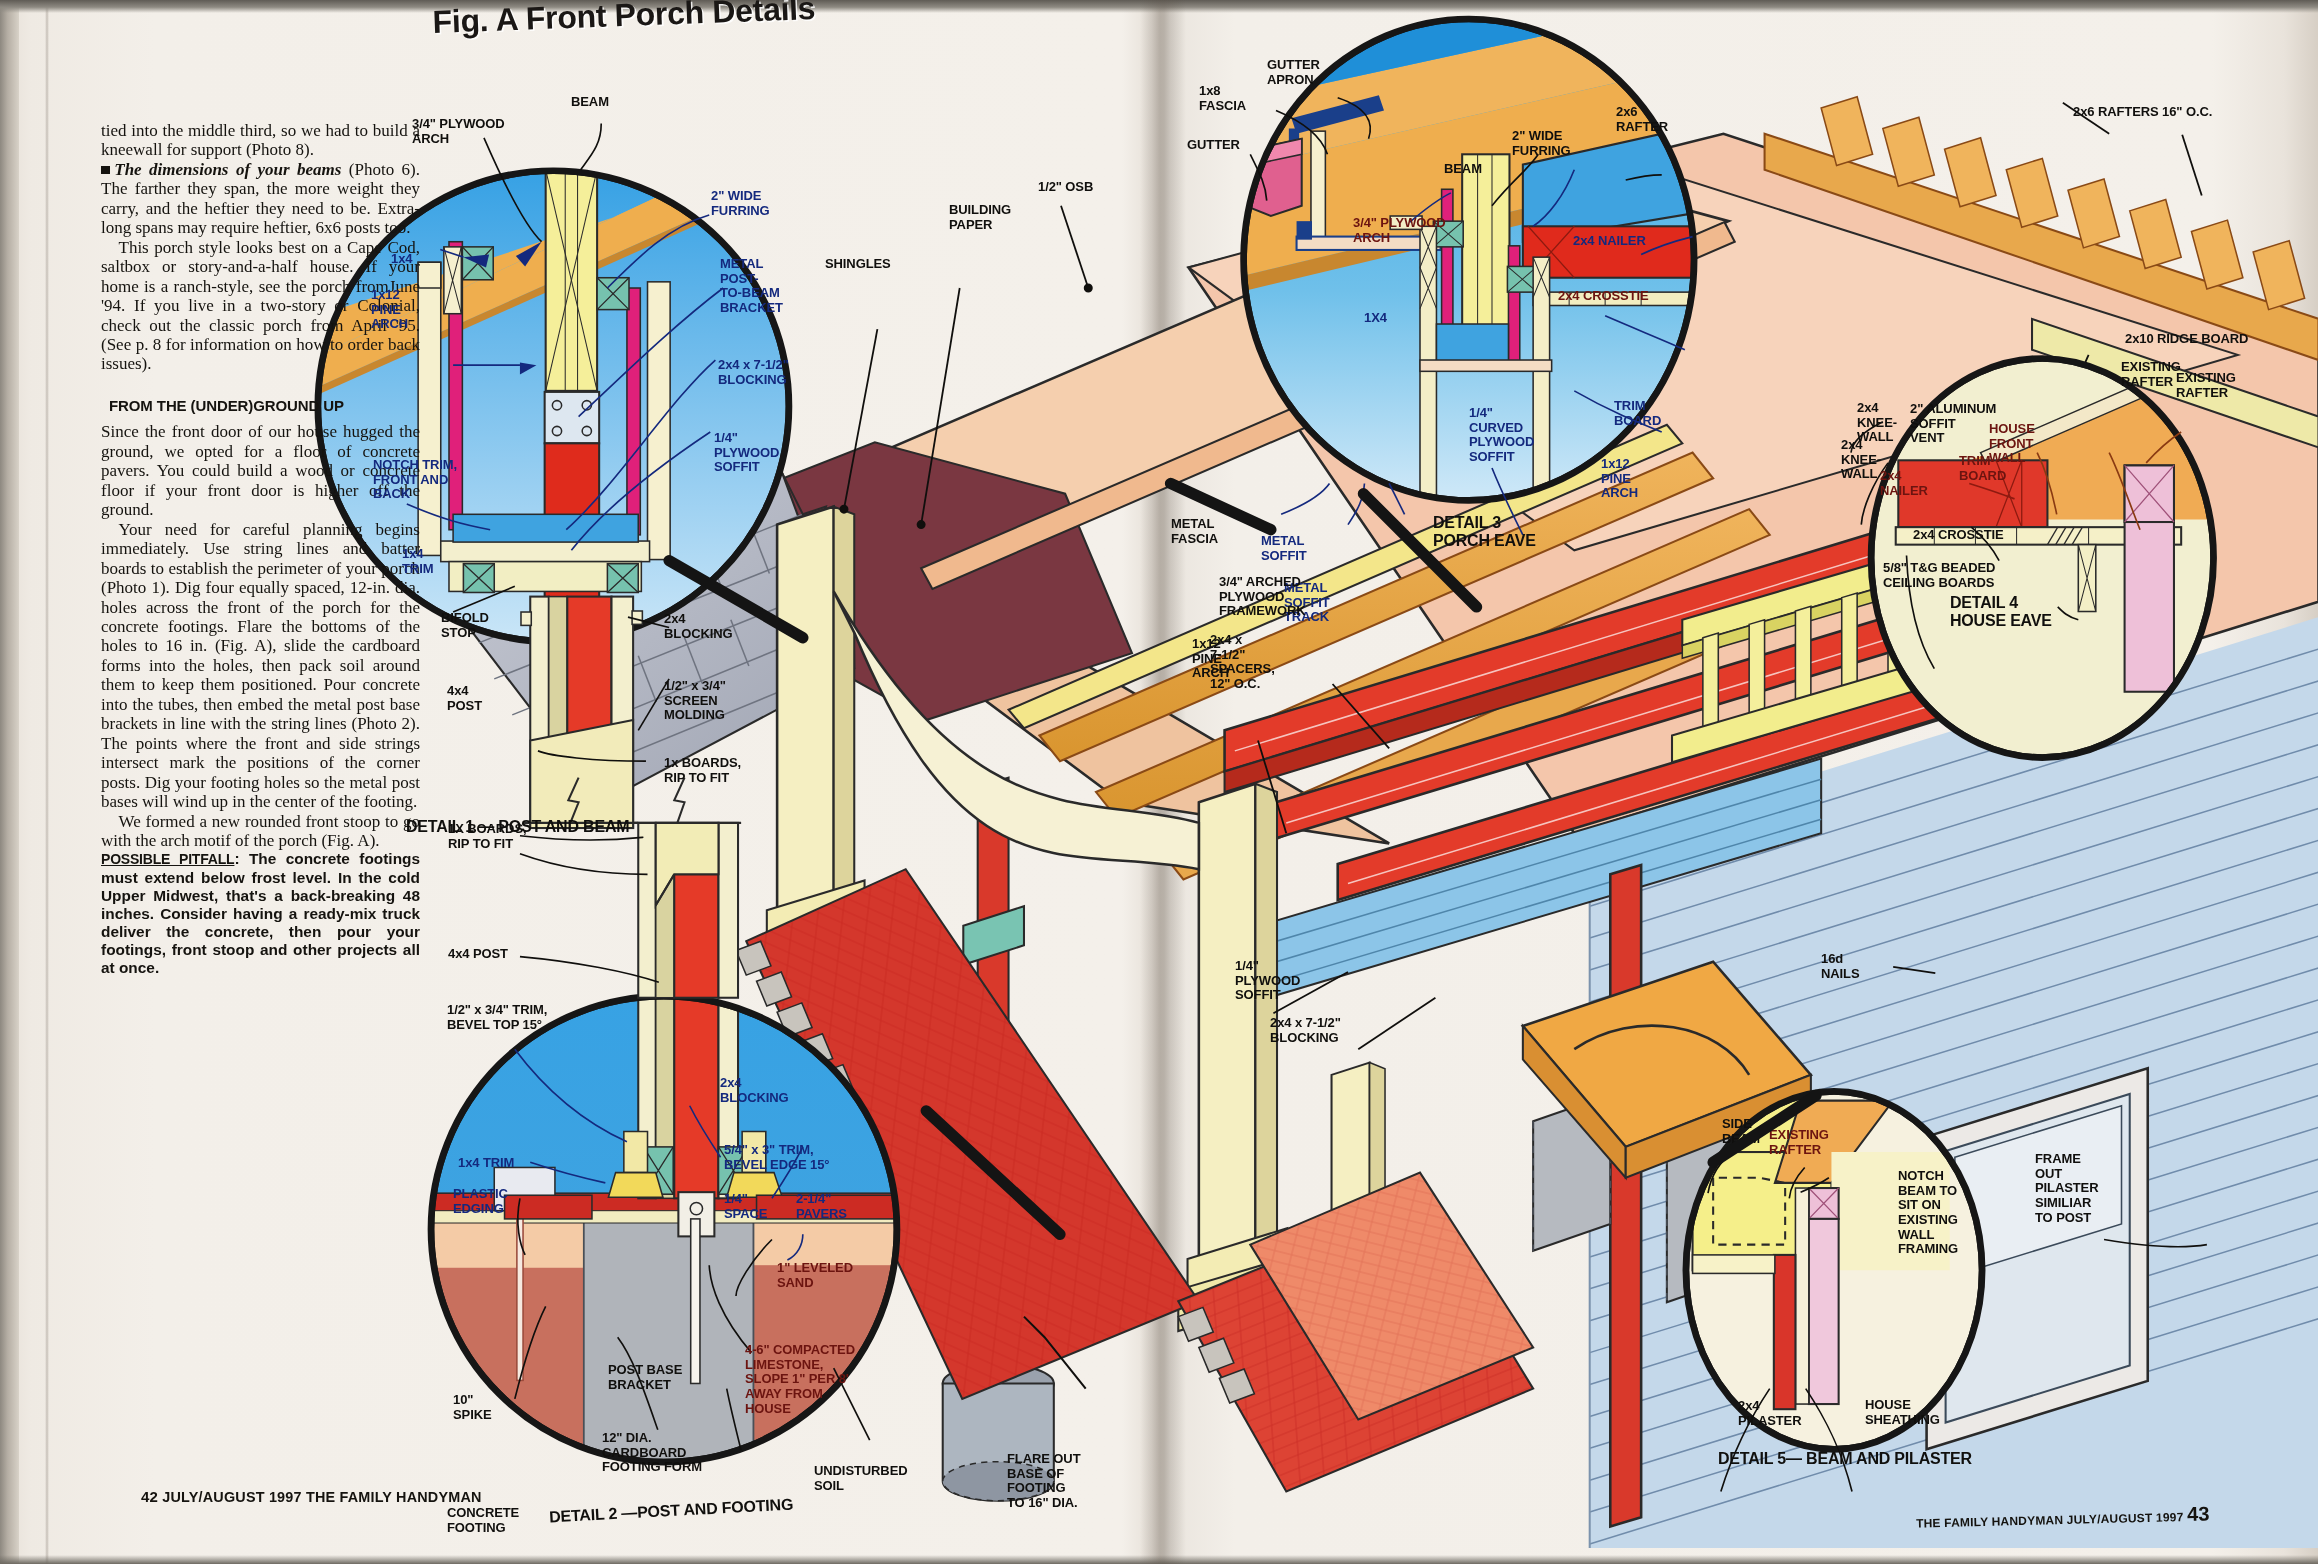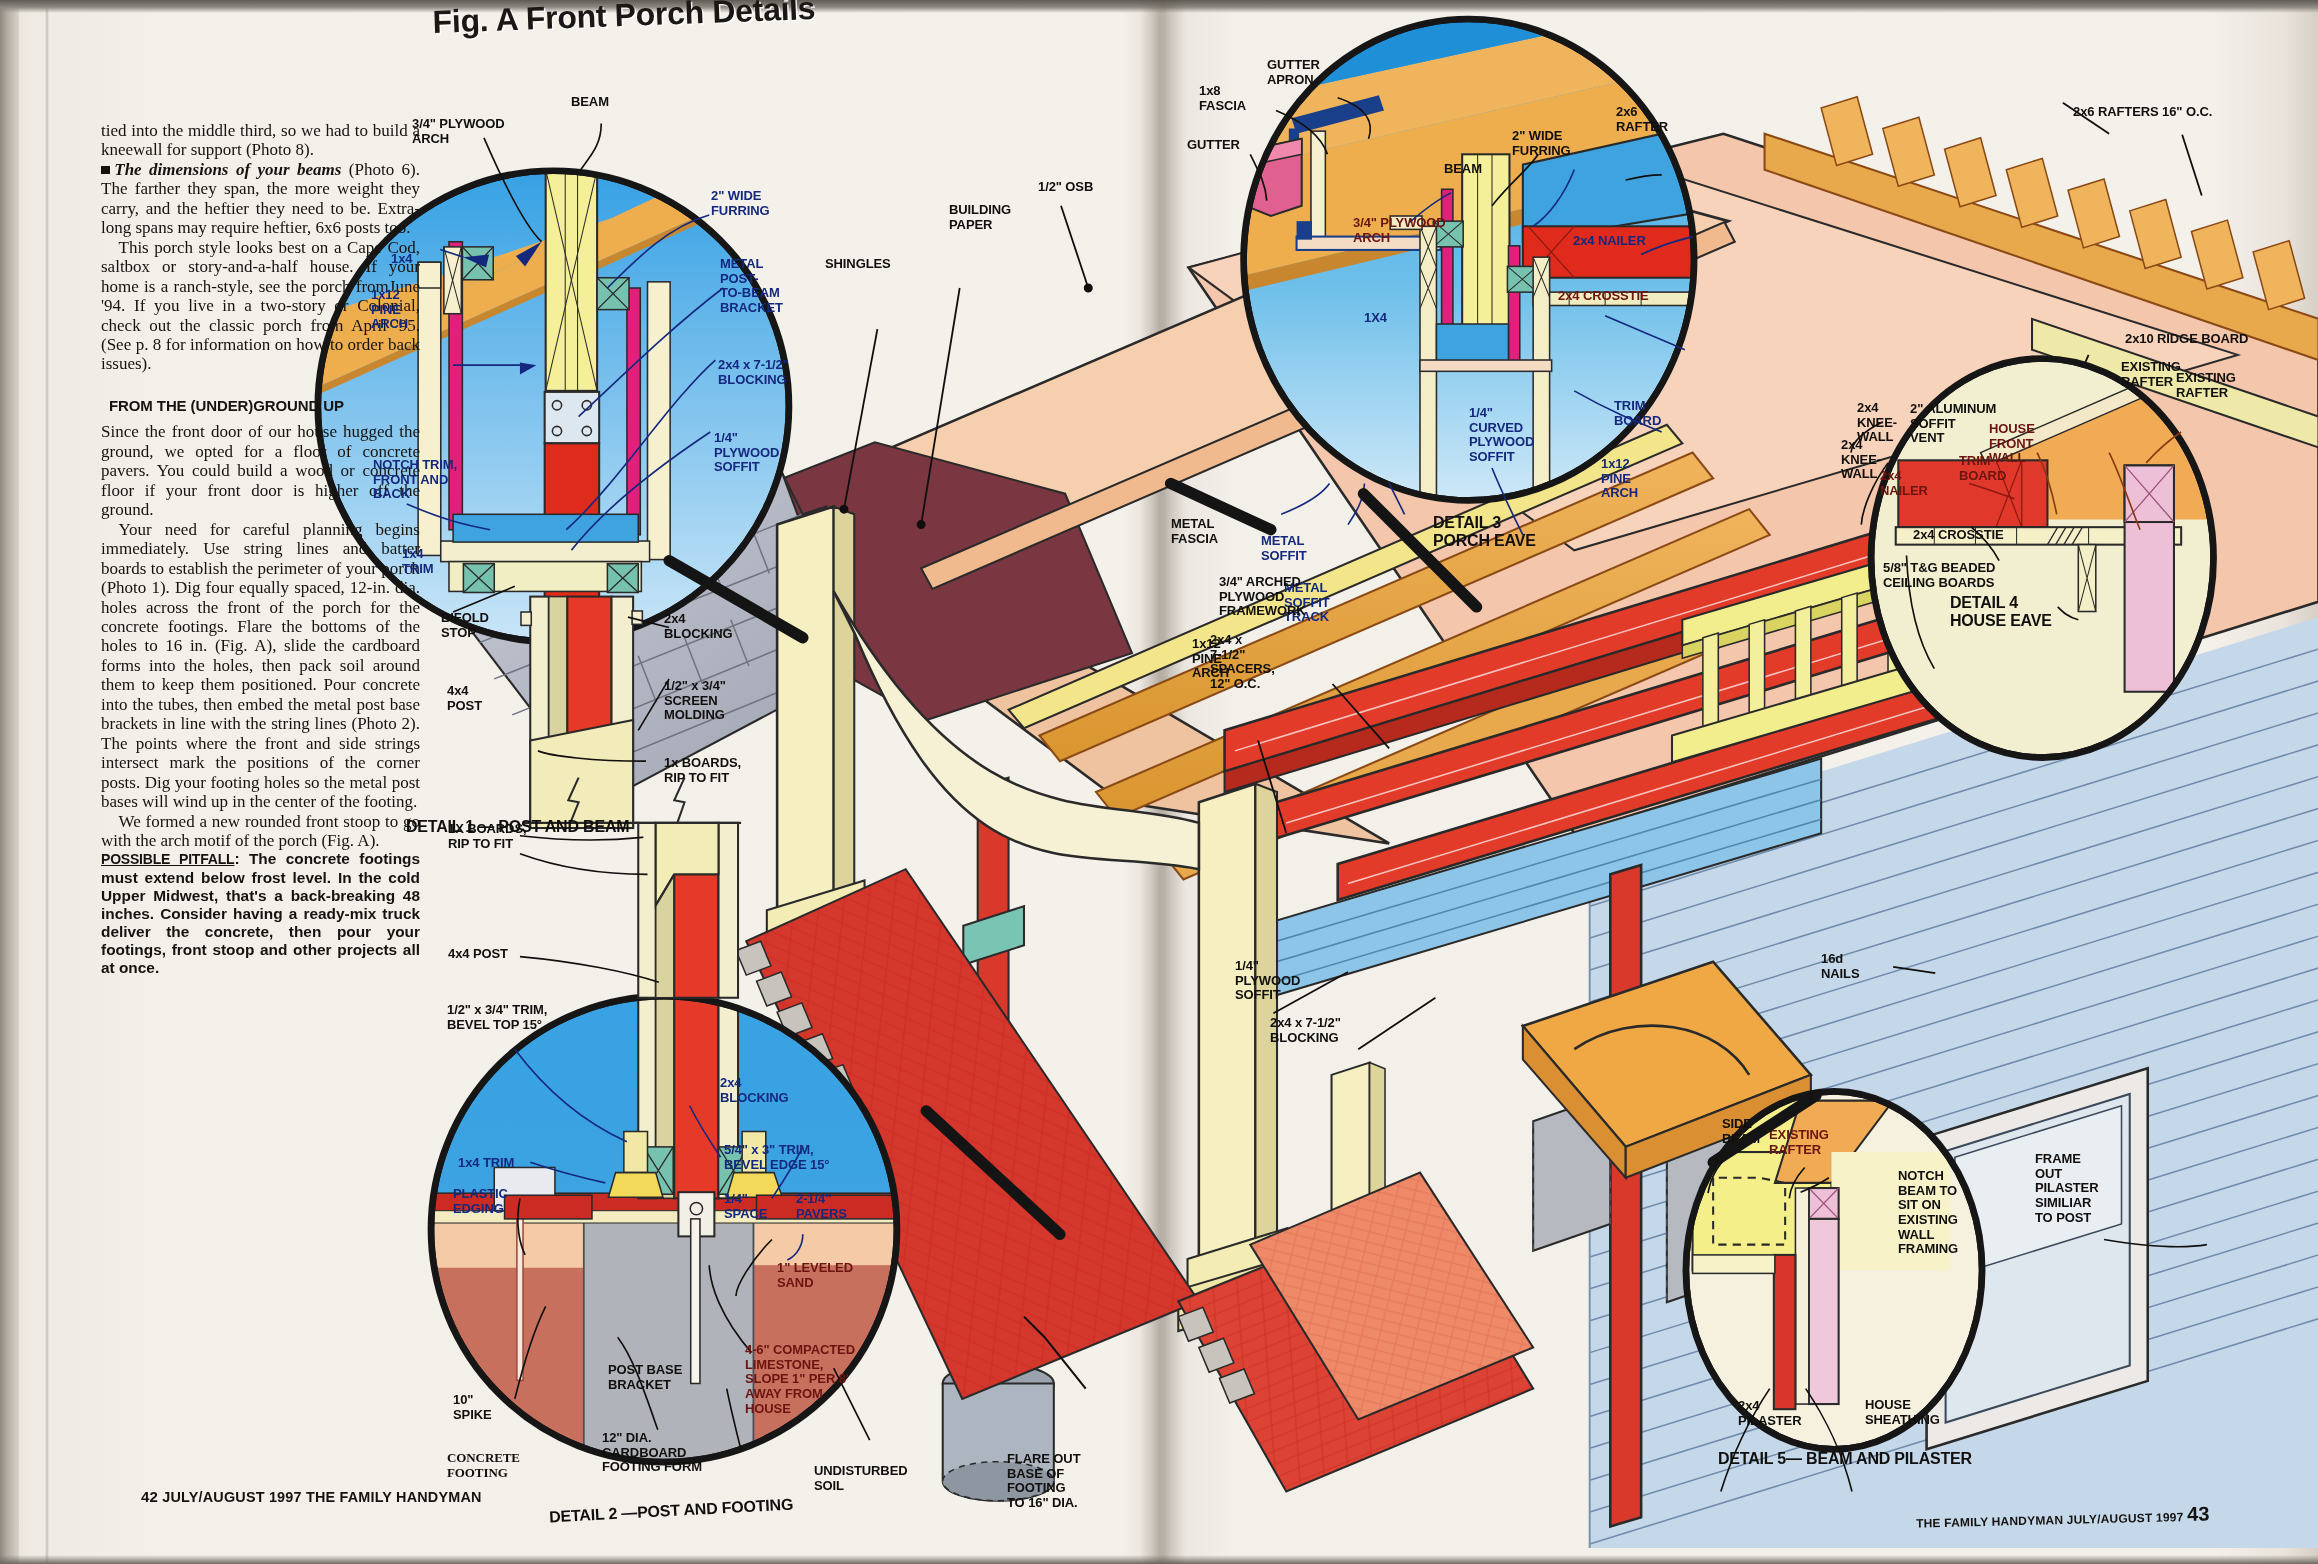--- a/index.html
+++ b/index.html
@@ -796,21 +796,21 @@
 PAVERS</div>
   <div class="lb dred" style="left:777px;top:1261px;">1" LEVELED
 SAND</div>
   <div class="lb dred" style="left:745px;top:1343px;">4-6" COMPACTED
 LIMESTONE,
 SLOPE 1" PER 8'
 AWAY FROM
 HOUSE</div>
   <div class="lb" style="left:453px;top:1393px;">10"
 SPIKE</div>
-  <div class="lb" style="left:447px;top:1451px;font-family:Liberation Serif, serif;">CONCRETE
+  <div class="lb" style="left:447px;top:1506px;">CONCRETE
 FOOTING</div>
   <div class="lb" style="left:608px;top:1363px;">POST BASE
 BRACKET</div>
   <div class="lb" style="left:602px;top:1431px;">12" DIA.
 CARDBOARD
 FOOTING FORM</div>
   <div class="lb" style="left:814px;top:1464px;">UNDISTURBED
 SOIL</div>
   <div class="cap" style="left:549px;top:1502px;transform:rotate(-3deg);">DETAIL 2 —POST AND FOOTING</div>
 

